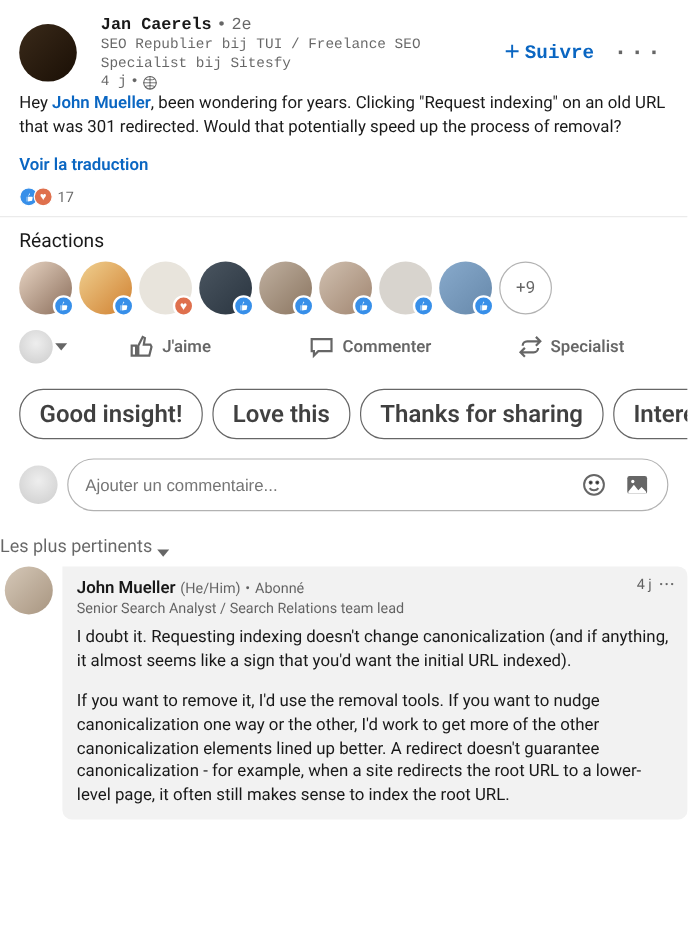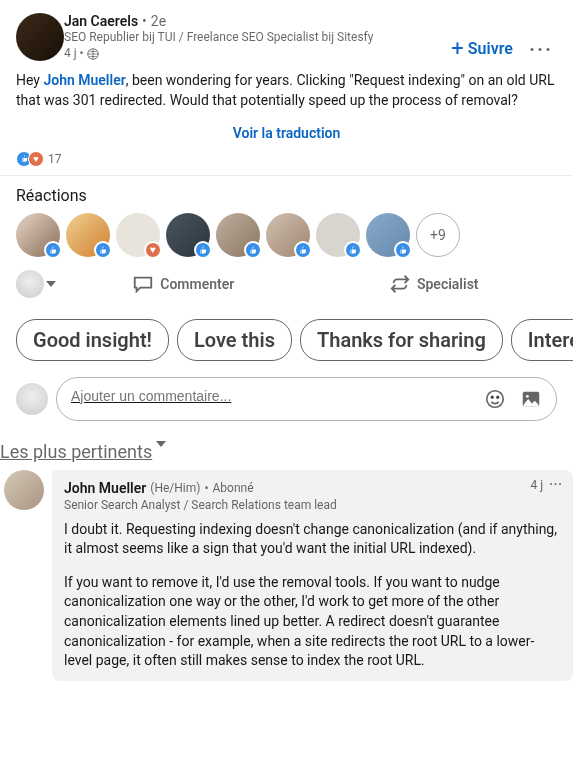--- a/index.html
+++ b/index.html
@@ -1,35 +1,35 @@
 <!DOCTYPE html>
 <html><head>
 <meta charset="utf-8">
 <style>
 * { box-sizing: border-box; margin: 0; padding: 0; }
 body { font-family: -apple-system, BlinkMacSystemFont, "Segoe UI", Roboto, sans-serif; background: #fff; color: rgba(0,0,0,0.9); width: 573px; }
 .post { padding: 12px 16px 0 16px; }
-.post-header { display: flex; align-items: flex-end; gap: 0; position: relative; }
+.post-header { display: flex; align-items: center; gap: 20px; position: relative; font-family: Liberation Mono, monospace; }
 .avatar { width: 48px; height: 48px; border-radius: 50%; background: linear-gradient(135deg,#3a2a1a,#1a0f05); flex-shrink: 0; overflow: hidden; }
 .avatar.small { width: 40px; height: 40px; }
 .avatar.tiny { width: 32px; height: 32px; }
 .avatar.sm28 { width: 28px; height: 28px; }
 .header-text { flex: 1; line-height: 1.3; }
 .author-line { display: flex; align-items: center; gap: 4px; }
 .author-name { font-weight: 600; font-size: 14px; color: rgba(0,0,0,0.9); }
 .dot { color: rgba(0,0,0,0.6); font-size: 14px; }
 .degree { color: rgba(0,0,0,0.6); font-size: 14px; }
 .headline { color: rgba(0,0,0,0.6); font-size: 12px; }
 .time-row { color: rgba(0,0,0,0.6); font-size: 12px; display: flex; align-items: center; gap: 3px; }
 .actions-top { display: flex; align-items: center; gap: 12px; }
 .follow-btn { color: #0a66c2; font-weight: 600; font-size: 16px; display: flex; align-items: center; gap: 4px; cursor: pointer; }
 .overflow-btn { color: rgba(0,0,0,0.6); font-size: 20px; cursor: pointer; padding: 0 4px; letter-spacing: 2px; font-weight: bold;}
-.post-body { margin-top: 10px; font-size: 14px; line-height: 1.4; }
+.post-body { font-size: 14px; line-height: 1.4; }
 .mention { color: #0a66c2; font-weight: 600; }
-.translate { color: #0a66c2; font-weight: 600; font-size: 14px; margin-top: 14px; cursor: pointer; text-align: center; }
+.translate { color: #0a66c2; font-weight: 600; font-size: 14px; margin-top: 14px; cursor: pointer; }
 .social-row { display: flex; justify-content: space-between; align-items: center; margin-top: 10px; font-size: 12px; color: rgba(0,0,0,0.6); padding-bottom: 8px;}
 .react-icons { display: flex; align-items: center; }
 .ri { width: 16px; height: 16px; border-radius: 50%; border: 1px solid #fff; margin-left: -4px; display: flex; align-items: center; justify-content: center; font-size: 9px; color:#fff; }
 .ri.like { background: #378fe9; margin-left: 0;}
 .ri.love { background: #df704d; }
 .count { margin-left: 4px; }
 .divider { border-top: 1px solid rgba(0,0,0,0.08); }
 .reactions-section { padding: 10px 16px 0 16px; }
 .section-title { font-size: 16px; color: rgba(0,0,0,0.9); margin-bottom: 8px; }
 .react-row { display: flex; gap: 6px; align-items: center; }
@@ -38,24 +38,24 @@
 .badge.like{background:#378fe9;} .badge.love{background:#df704d;}
 .more-circle { width: 44px; height: 44px; border-radius: 50%; border: 1px solid rgba(0,0,0,0.3); display: flex; align-items: center; justify-content: center; font-size: 14px; color: rgba(0,0,0,0.6); }
 .action-bar { display: flex; align-items: center; padding: 6px 16px; gap: 4px; }
 .small-av-wrap{display:flex;align-items:center;gap:2px;cursor:pointer;}
 .action-bar .action { flex: 1; display: flex; align-items: center; justify-content: center; gap: 6px; padding: 10px 6px; color: rgba(0,0,0,0.6); font-weight: 600; font-size: 14px; cursor: pointer; border-radius: 4px; }
 .icon { width: 22px; height: 22px; display:flex;align-items:center;justify-content:center;}
 .suggestion-row { display: flex; gap: 8px; padding: 8px 16px; align-items: center; overflow: hidden; white-space: nowrap; }
 .chip { border: 1px solid rgba(0,0,0,0.6); border-radius: 20px; padding: 8px 16px; font-size: 20px; font-weight: 600; color: rgba(0,0,0,0.75); cursor: pointer; flex-shrink: 0;}
 .nav-arrow{width:28px;height:28px;border-radius:50%;background:#fff;border:1px solid rgba(0,0,0,0.15);display:flex;align-items:center;justify-content:center;flex-shrink:0;margin-left:auto;cursor:pointer;box-shadow:0 2px 4px rgba(0,0,0,0.1);}
 .comment-input-row { display: flex; gap: 8px; padding: 8px 16px 16px 16px; align-items: center; }
-.comment-field { flex: 1; border: 1px solid rgba(0,0,0,0.3); border-radius: 24px; padding: 10px 14px; display: flex; align-items: flex-start; gap: 8px; text-decoration: underline; }
+.comment-field { flex: 1; border: 1px solid rgba(0,0,0,0.3); border-radius: 24px; padding: 10px 14px; display: flex; align-items: center; gap: 8px; }
 .comment-field input { border: none; outline: none; flex: 1; font-size: 14px; color: rgba(0,0,0,0.6); background: transparent; }
 .input-icons { display: flex; gap: 14px; color: rgba(0,0,0,0.6); font-size: 18px; }
-.sort-row { padding: 4px 0 8px 0; font-size: 18px; color: rgba(0,0,0,0.6); display: flex; align-items: flex-start; gap: 4px; cursor: pointer; text-decoration: underline; }
+.sort-row { padding: 4px 0 8px 0; font-size: 15px; color: rgba(0,0,0,0.6); display: flex; align-items: flex-end; gap: 4px; cursor: pointer; }
 .comment-block { display: flex; gap: 8px; padding: 0 0 12px 0; }
 .comment-bubble { background: #f2f2f2; border-radius: 0 8px 8px 8px; padding: 10px 12px; flex: 1; position: relative;}
 .c-header { display: flex; align-items: center; gap: 4px; }
 .c-name { font-weight: 600; font-size: 14px; }
 .c-pron { color: rgba(0,0,0,0.6); font-size: 12px; }
 .c-head { color: rgba(0,0,0,0.6); font-size: 12px; margin-top: 2px; }
 .c-body { font-size: 14px; margin-top: 8px; line-height: 1.4; color: rgba(0,0,0,0.9);}
 .c-meta { position: absolute; top: 8px; right: 10px; color: rgba(0,0,0,0.6); font-size: 12px; display:flex;gap:6px;align-items:center;}
 .bg1{background:linear-gradient(135deg,#e8d5c4,#8a6d5a);} .bg2{background:linear-gradient(135deg,#f0d090,#d08030);} .bg3{background:#e8e4dc;} .bg4{background:linear-gradient(135deg,#4a5560,#2a3540);} .bg5{background:linear-gradient(135deg,#c0b0a0,#8a7560);} .bg6{background:linear-gradient(135deg,#d0c0b0,#a08570);} .bg7{background:#d8d4ce;} .bg8{background:linear-gradient(135deg,#88aacc,#6688aa);}
 .av-user{background:radial-gradient(circle at 50% 40%, #eee, #ccc);}
@@ -176,20 +176,28 @@
 </div>
 
 <div class="action-bar">
   <div class="small-av-wrap">
     <div class="avatar sm28 av-user"></div>
     <span class="caret-down"></span>
   </div>
   <div class="action">
     <span class="icon">
         <svg width="22" height="22" viewBox="0 0 24 24" fill="none" stroke="rgba(0,0,0,0.6)" stroke-width="2">
+          <path d="M7 11v9H3v-9h4zm2 9V11l4-8 2 1-1 6h6l1 2-2 8H9z"></path>
+        </svg>
+      </span>
+    <span>J'aime</span>
+  </div>
+  <div class="action">
+    <span class="icon">
+        <svg width="22" height="22" viewBox="0 0 24 24" fill="none" stroke="rgba(0,0,0,0.6)" stroke-width="2">
           <path d="M3 5h18v11H9l-4 4v-4H3V5z"></path>
         </svg>
       </span>
     <span>Commenter</span>
   </div>
   <div class="action">
     <span class="icon">
         <svg width="22" height="22" viewBox="0 0 24 24" fill="none" stroke="rgba(0,0,0,0.6)" stroke-width="2">
           <path d="M17 3l4 4-4 4M21 7H9a4 4 0 00-4 4M7 21l-4-4 4-4M3 17h12a4 4 0 004-4"></path>
         </svg>

